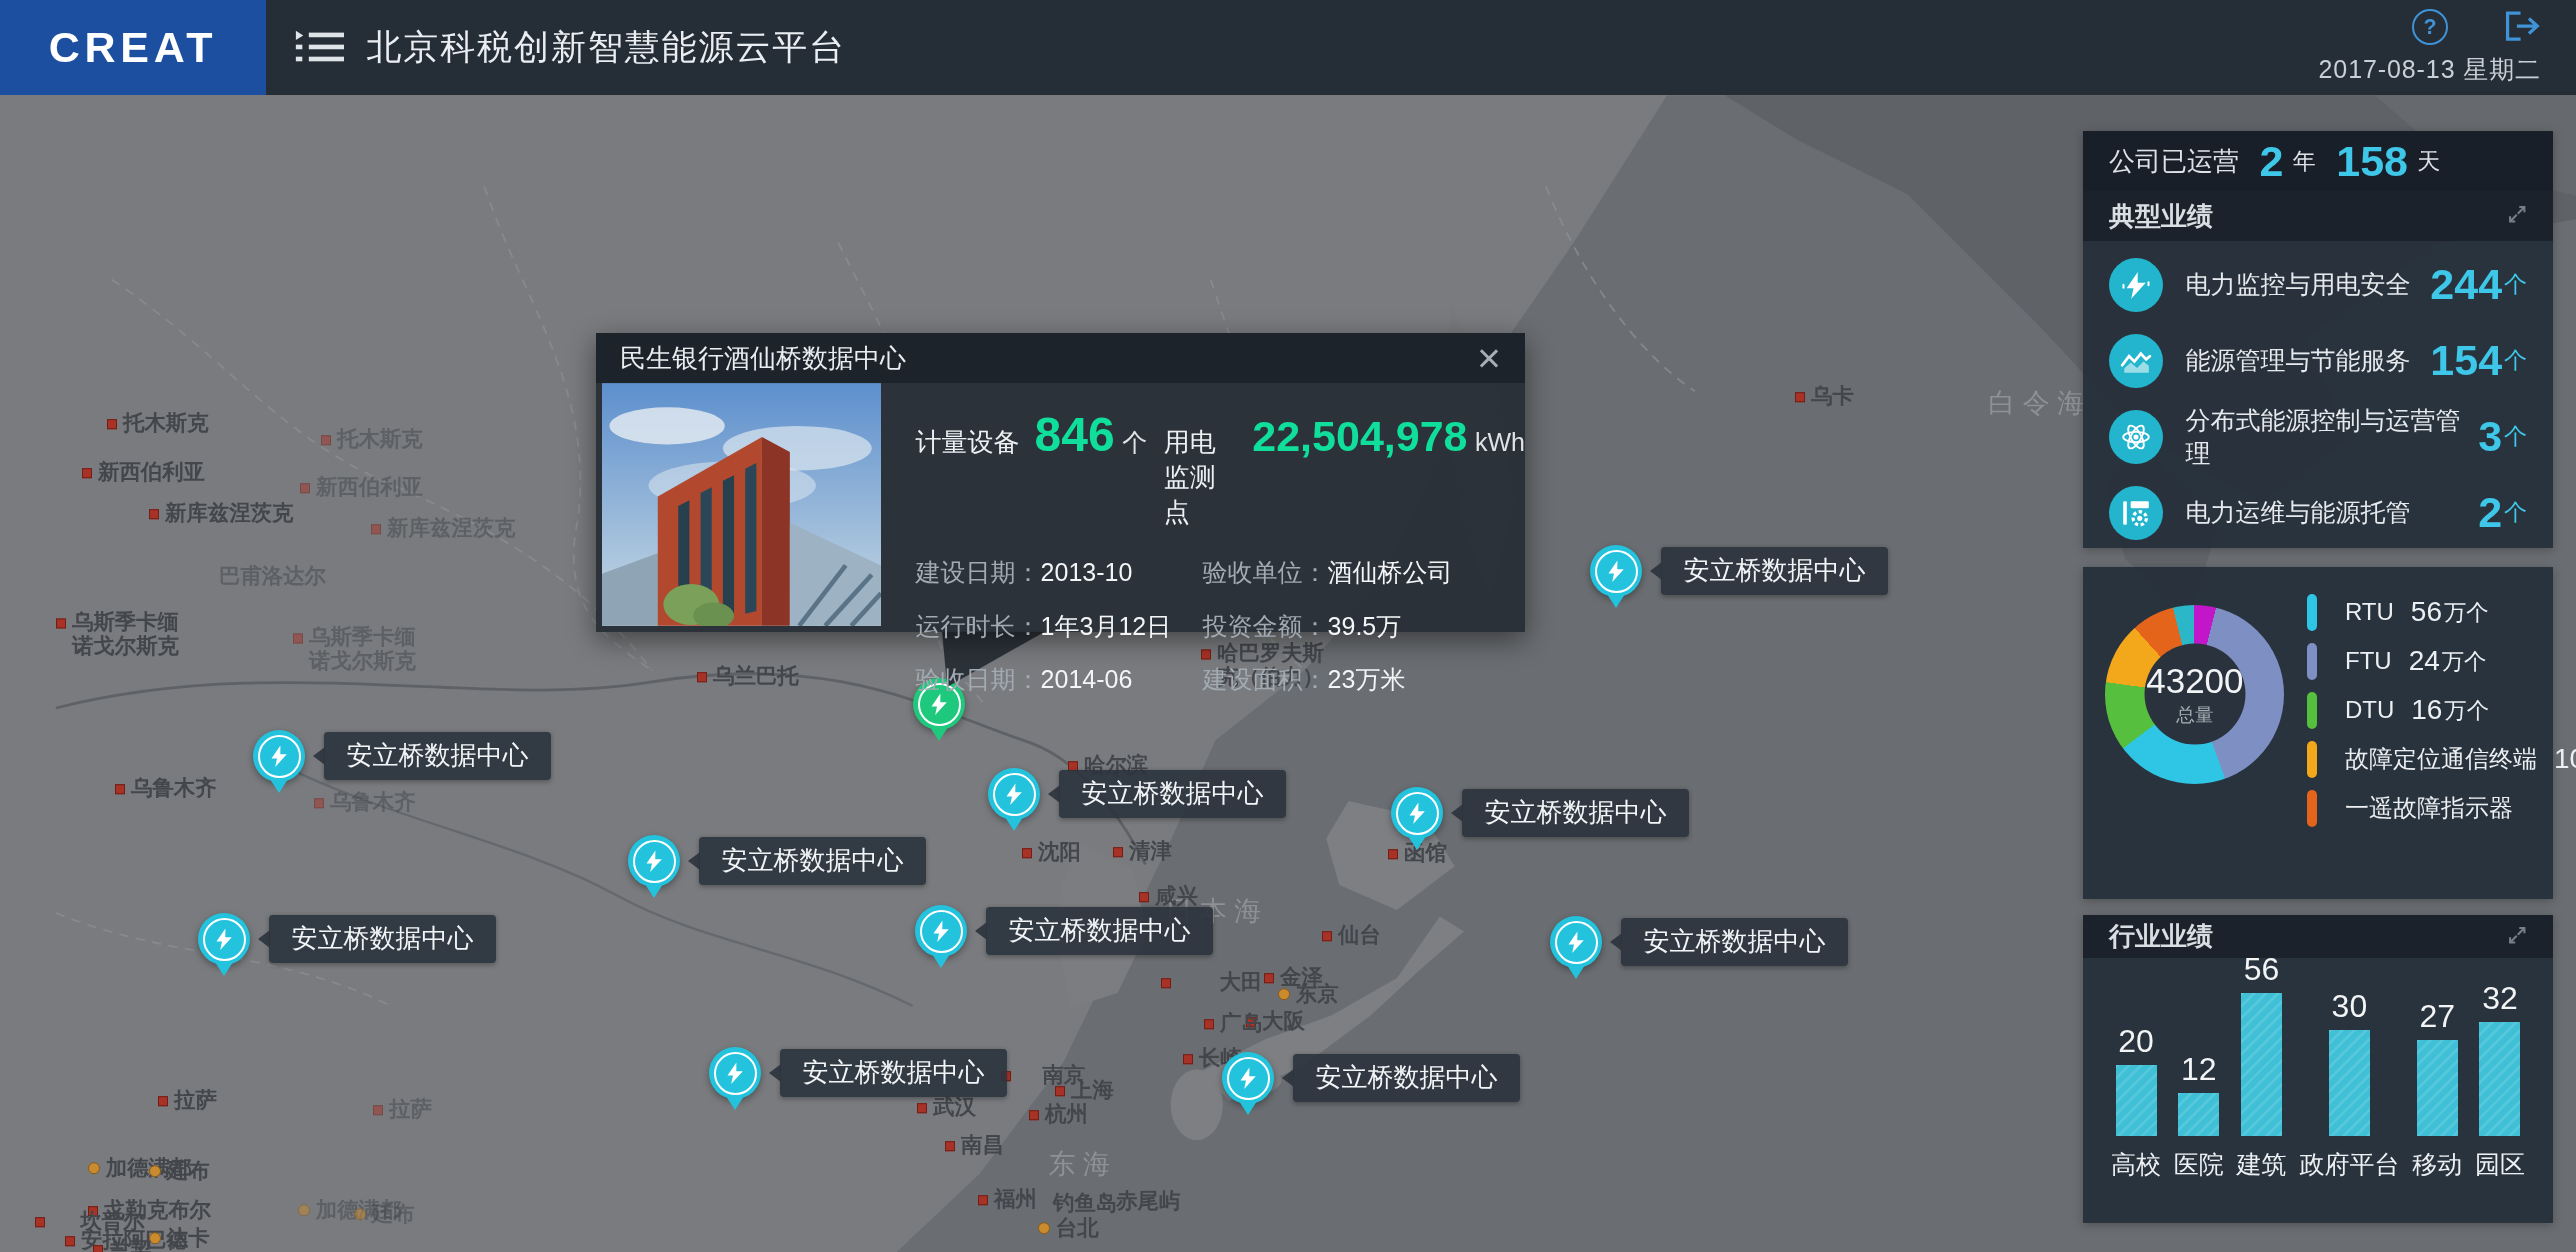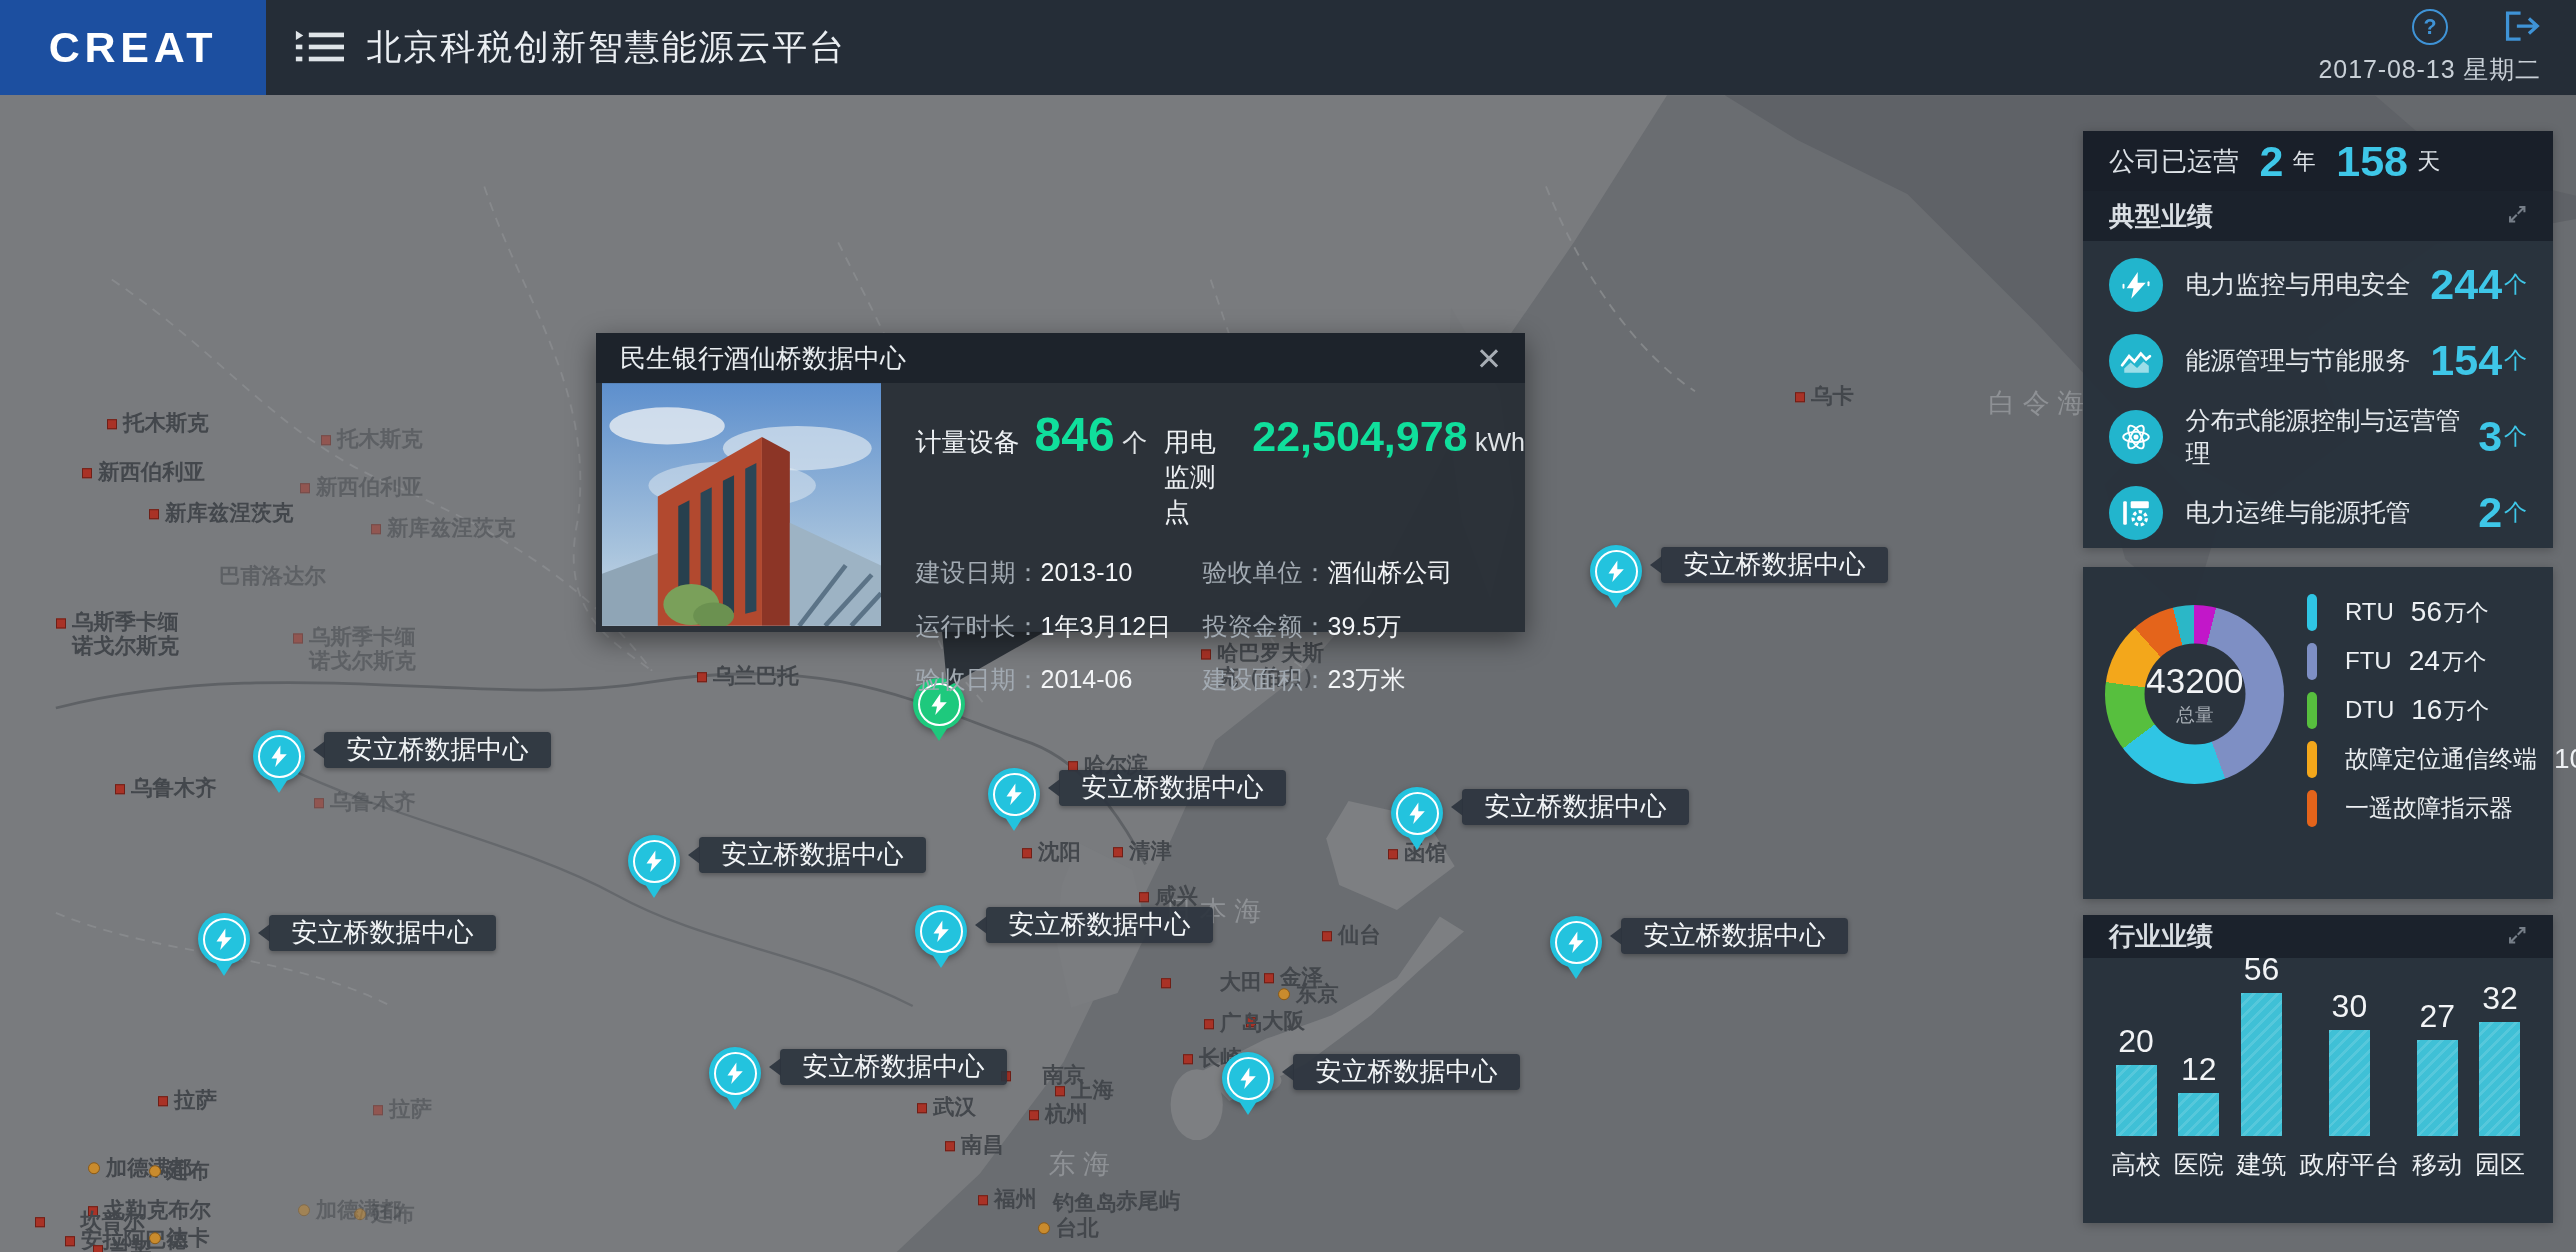--- a/index.html
+++ b/index.html
@@ -33,21 +33,21 @@
   
   .marker{position:absolute;z-index:10;width:52px;transform:translate(-26px,-26px);cursor:pointer;}
   .pin-head{width:52px;height:52px;border-radius:50%;background:#23c3de;display:flex;align-items:center;justify-content:center;
             box-shadow:0 2.8px 7.5px rgba(0,0,0,.35);}
   .pin-inner{width:39px;height:39px;border-radius:50%;border:2.8px solid #fff;background:#23c3de;
              display:flex;align-items:center;justify-content:center;}
   .pin-tail{width:0;height:0;margin:-5.6px auto 0;border-left:11.2px solid transparent;border-right:11.2px solid transparent;
             border-top:17px solid #23c3de;}
   .marker.green .pin-head,.marker.green .pin-inner{background:#1ec97d;}
   .marker.green .pin-tail{border-top-color:#1ec97d;}
-  .pin-label{position:absolute;left:71px;top:1.9px;height:36px;display:flex;align-items:center;
+  .pin-label{position:absolute;left:71px;top:1.9px;height:48px;display:flex;align-items:center;
              background:rgba(44,52,62,.92);color:#f2f5f7;font-size:26px;padding:0 22.4px;border-radius:3.7px;
              white-space:nowrap;box-shadow:0 1.9px 5.6px rgba(0,0,0,.3);}
   .pin-label::before{content:"";position:absolute;left:-11.2px;top:50%;transform:translateY(-50%);
              border-top:9.3px solid transparent;border-bottom:9.3px solid transparent;
              border-right:12px solid rgba(44,52,62,.92);}
 
   
   .popup{position:absolute;left:596px;top:333px;width:929px;height:299px;z-index:20;
          background:rgba(41,47,55,.97);box-shadow:0 7.5px 26px rgba(0,0,0,.45);}
   .popup-header{height:50px;background:#1d232b;display:flex;align-items:center;padding:0 24px;}

